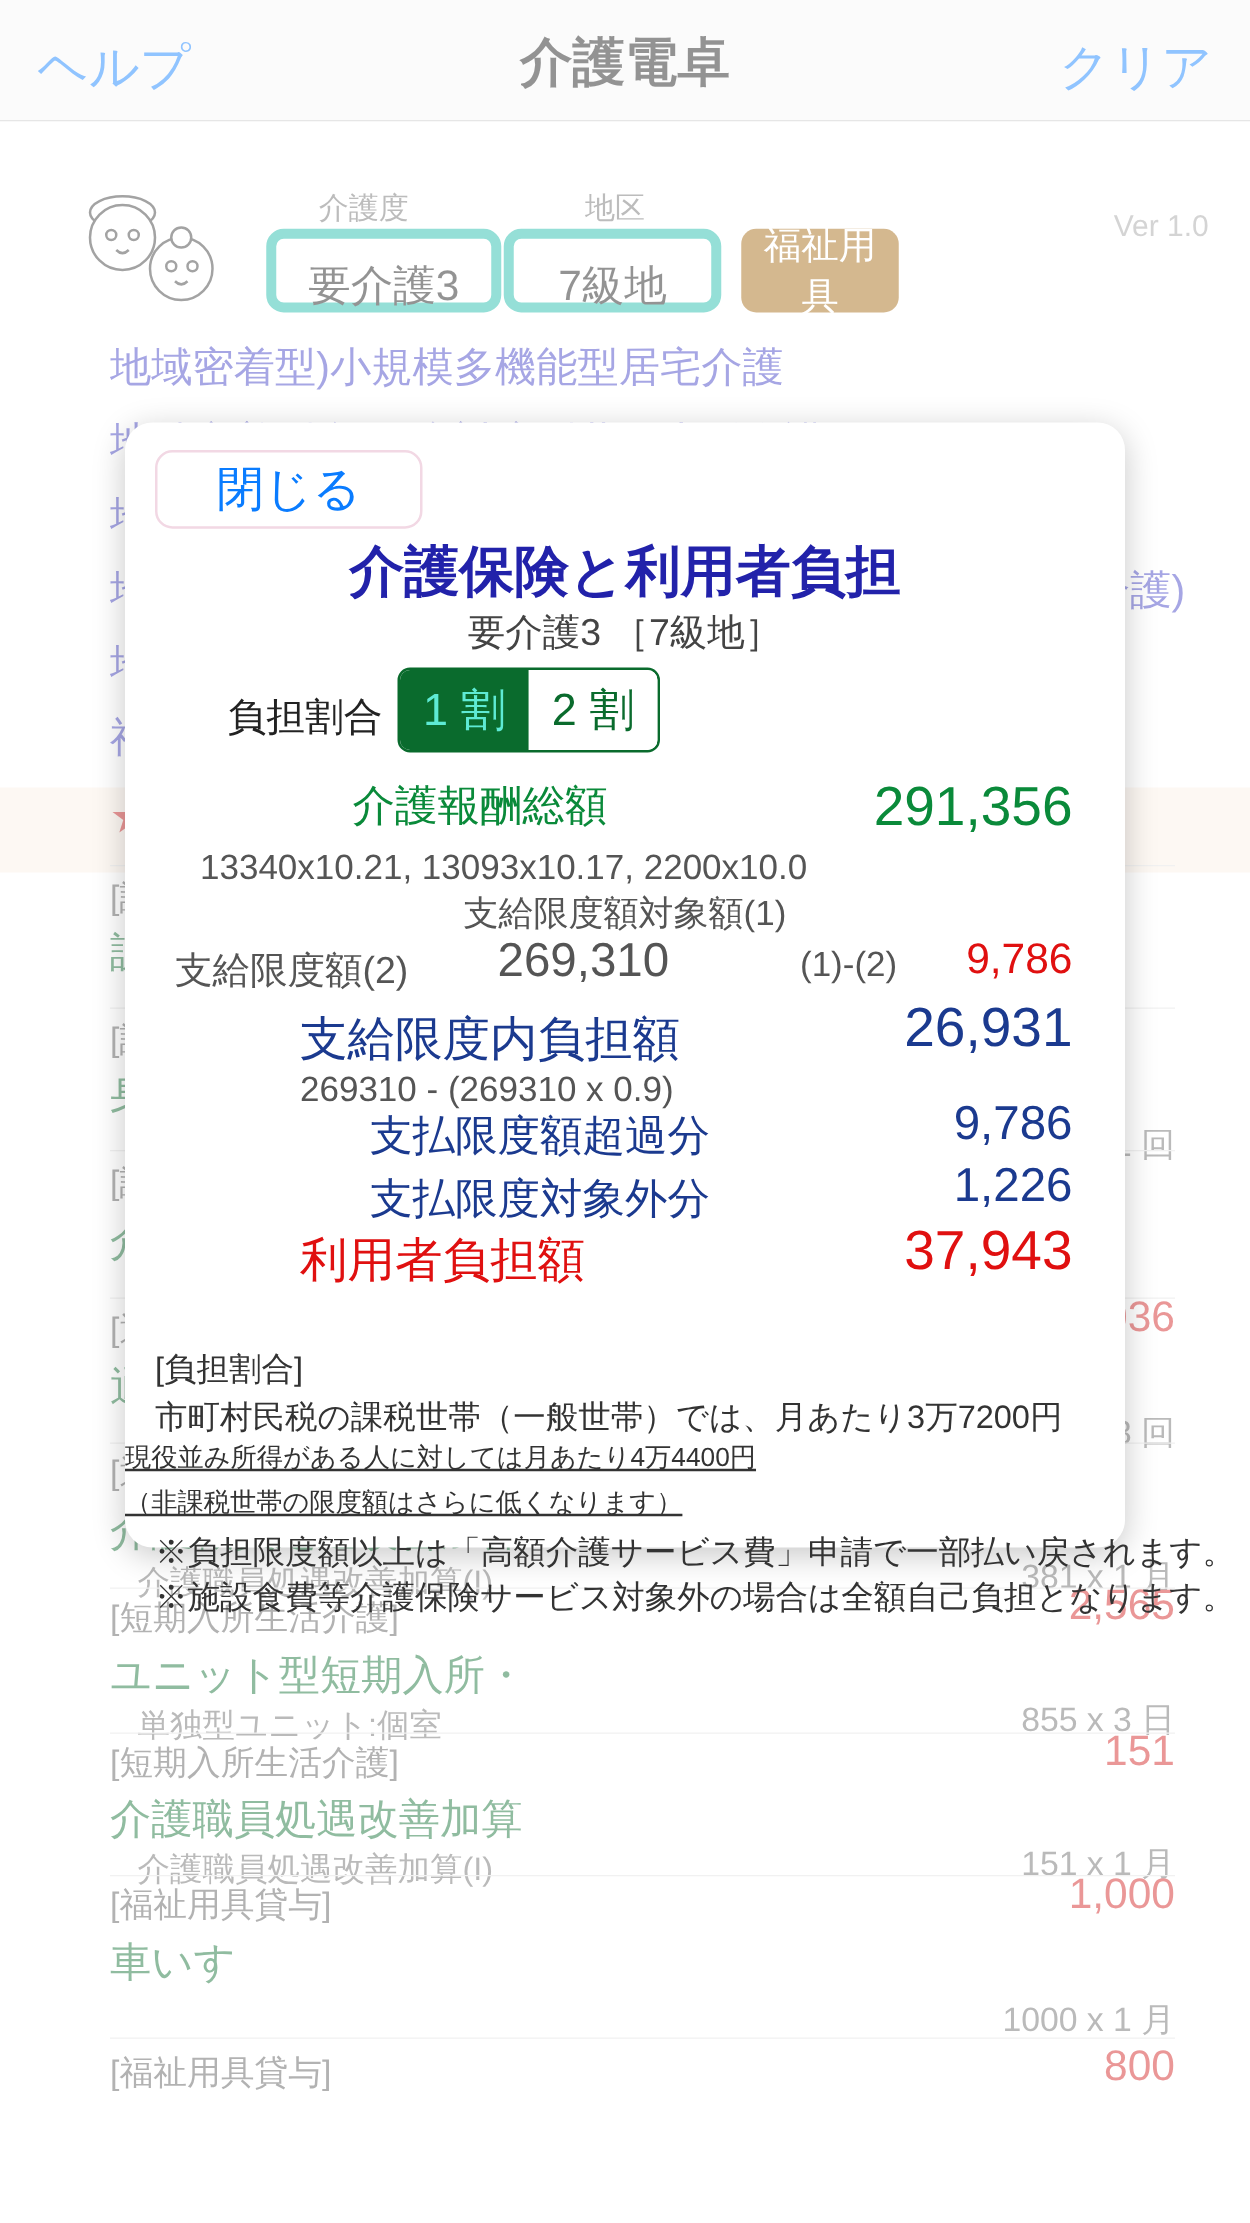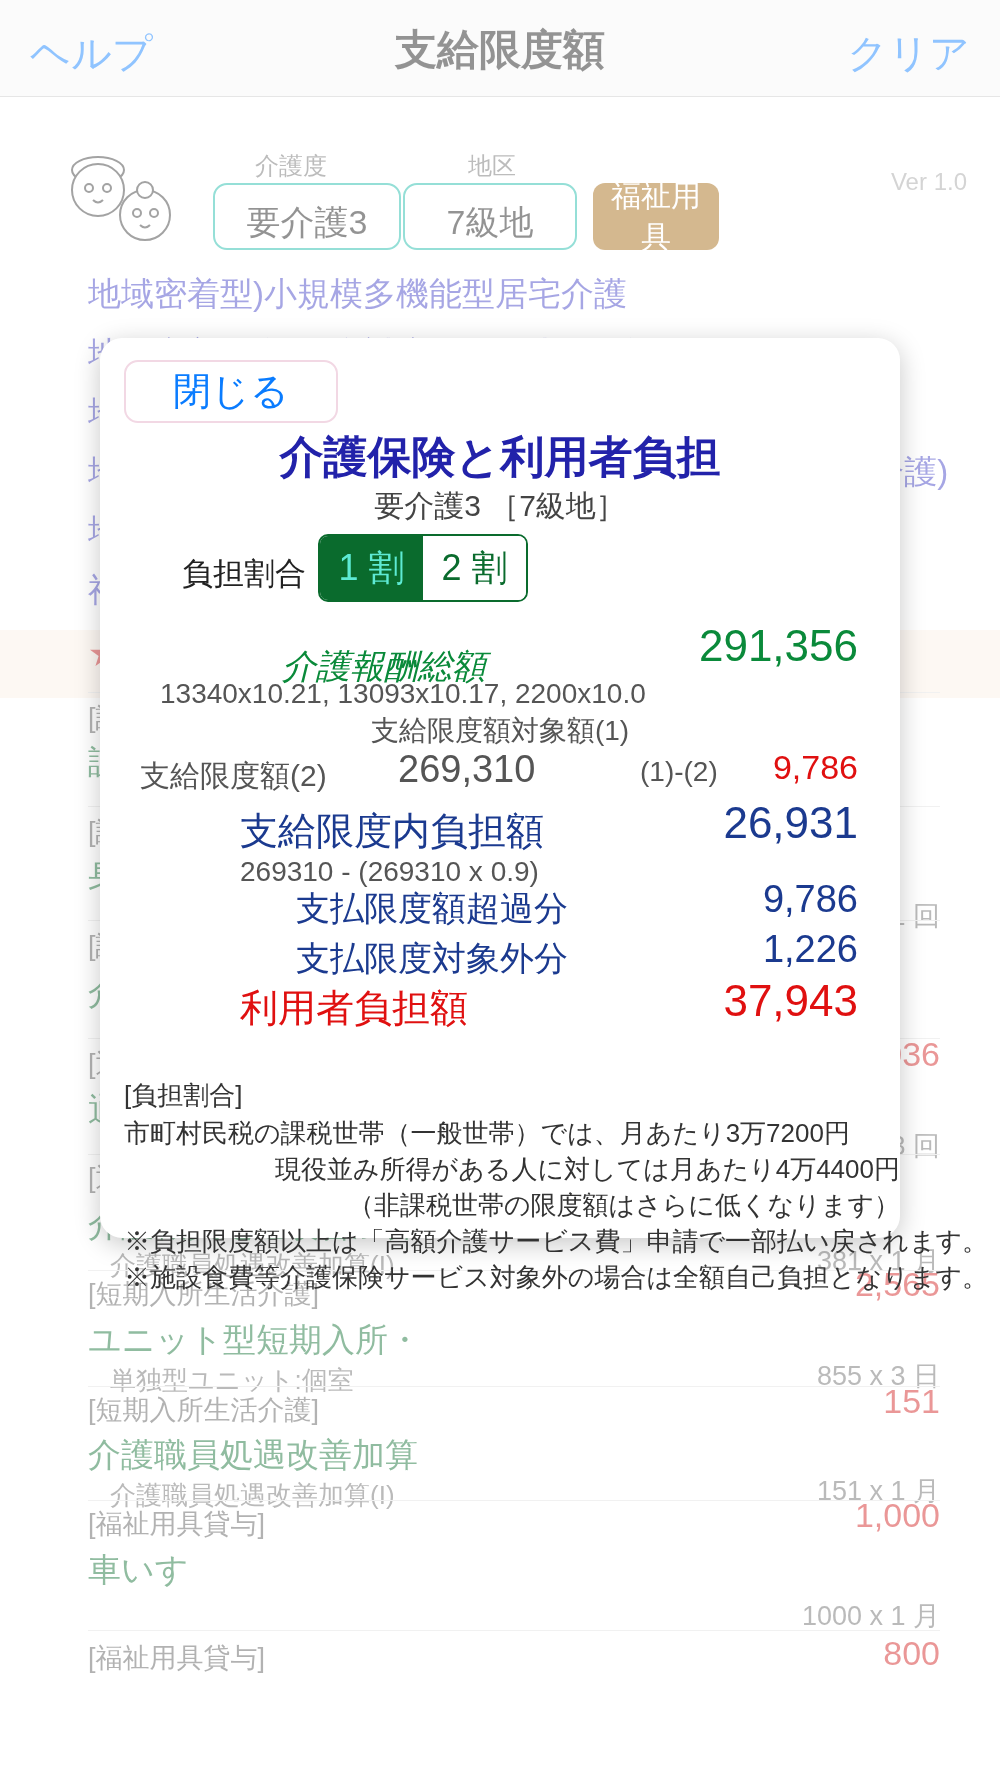--- a/index.html
+++ b/index.html
@@ -36,21 +36,21 @@
   .ver-label {
     position: absolute; right: 33px; top: 168px;
     font-size: 24px; color: #a0a0a0;
   }
   .couple-icon {
     position: absolute; left: 55px; top: 150px; width: 135px; height: 110px;
   }
   .field {
     position: absolute;
     background: #fff;
-    border: 2px solid #14b8a6;
+    border: 8px solid #14b8a6;
     border-radius: 14px;
   }
   .field-label {
     position: absolute;
     font-size: 24px; color: #6b6b6b;
   }
   .field-value {
     position: absolute; width: 100%; text-align: center;
     font-size: 34px; color: #111;
   }
@@ -144,28 +144,28 @@
   .m-lbl-green { position: absolute; font-size: 34px; color: #0a8a3a; white-space: nowrap; }
   .m-lbl-blue  { position: absolute; font-size: 34px; color: #1b3a8f; white-space: nowrap; }
   .m-lbl-red   { position: absolute; font-size: 34px; color: #e01010; white-space: nowrap; }
   .m-lbl-gray  { position: absolute; font-size: 28px; color: #555; white-space: nowrap; }
   .m-num-green { position: absolute; right: 42px; font-size: 44px; color: #0a8a3a; text-align: right; white-space: nowrap; }
   .m-num-blue  { position: absolute; right: 42px; font-size: 44px; color: #1b3a8f; text-align: right; white-space: nowrap; }
   .m-num-red   { position: absolute; right: 42px; font-size: 44px; color: #e01010; text-align: right; white-space: nowrap; }
   .m-num-red-s { position: absolute; right: 42px; font-size: 34px; color: #e01010; text-align: right; white-space: nowrap; }
   .m-center    { position: absolute; width: 800px; left: 0; text-align: center; font-size: 28px; color: #555; }
   .m-note      { position: absolute; left: 24px; font-size: 26px; color: #333; white-space: nowrap; }
-  .m-note-c    { position: absolute; left: 0; width: 800px; text-align: right; font-size: 26px; color: #333; }
+  .m-note-c    { position: absolute; left: 0; width: 800px; text-align: left; font-size: 21px; color: #333; text-decoration: underline; }
 </style>
 </head>
 <body>
 
 <div class="navbar">
   <div class="nav-left">ヘルプ</div>
-  <div class="nav-title">支給限度額</div>
+  <div class="nav-title">介護電卓</div>
   <div class="nav-right">クリア</div>
 </div>
 
 <div class="ver-label">Ver 1.0</div>
 
 <svg class="couple-icon" viewBox="0 0 135 110">
 
   <ellipse cx="43" cy="20" rx="26" ry="13" fill="none" stroke="#333" stroke-width="2"></ellipse>
   <circle cx="43" cy="40" r="26" fill="#fff" stroke="#333" stroke-width="2"></circle>
   <circle cx="34" cy="38" r="4" fill="none" stroke="#333" stroke-width="2"></circle>
@@ -266,21 +266,21 @@
   <button class="close-btn">閉じる</button>
   <div class="modal-title">介護保険と利用者負担</div>
   <div class="modal-sub">要介護3 ［7級地］</div>
 
   <div class="burden-label">負担割合</div>
   <div class="seg">
     <div class="seg-opt active">1 割</div>
     <div class="seg-opt">2 割</div>
   </div>
 
-  <div class="m-lbl-green" style="left:182px; top:306px;font-style:italic;">介護報酬総額</div>
+  <div class="m-lbl-green" style="left:182px; top:284px;">介護報酬総額</div>
   <div class="m-num-green" style="top:283px;">291,356</div>
   <div class="m-lbl-gray" style="left:60px; top:340px;text-align:center;">13340x10.21, 13093x10.17, 2200x10.0</div>
 
   <div class="m-center" style="top:374px;">支給限度額対象額(1)</div>
 
   <div class="m-lbl-gray" style="left:40px; top:418px; font-size:30px;">支給限度額(2)</div>
   <div class="m-lbl-gray" style="left:298px; top:410px; font-size:38px;">269,310</div>
   <div class="m-lbl-gray" style="left:540px; top:418px; font-size:28px;">(1)-(2)</div>
   <div class="m-num-red-s" style="top:410px;">9,786</div>
 

